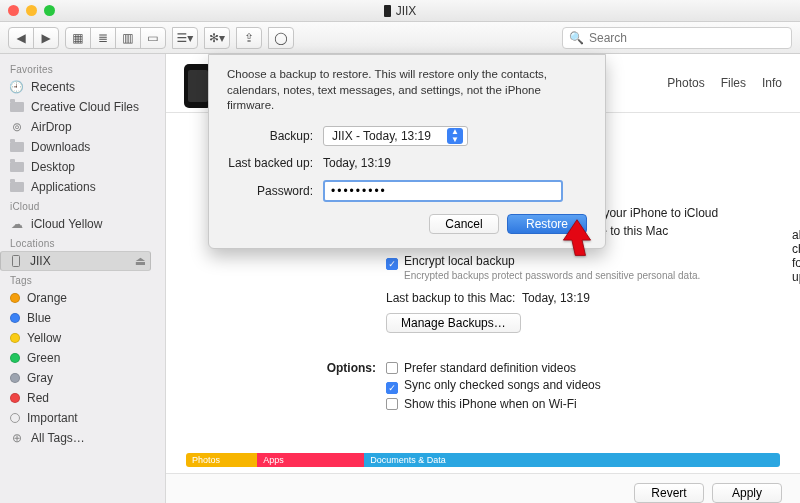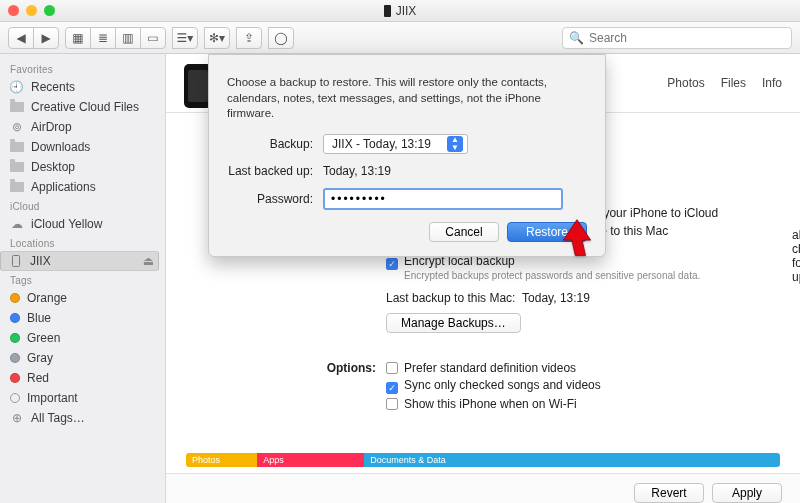--- a/index.html
+++ b/index.html
@@ -20,21 +20,21 @@
   .tbtn + .tbtn { margin-left:-1px; }
   .tseg { display:flex; }
   .tseg .tbtn { border-radius:0; }
   .tseg .tbtn:first-child { border-radius:4px 0 0 4px; }
   .tseg .tbtn:last-child { border-radius:0 4px 4px 0; }
   .search { margin-left:auto; width:230px; height:22px; border:1px solid #cfcfcf; border-radius:4px; background:#fff; display:flex; align-items:center; padding:0 6px; color:#888; gap:5px; }
   .search input { border:none; outline:none; font-size:12px; flex:1; background:transparent; }
 
   
   .main { display:flex; height:calc(503px - 22px - 32px); }
-  .sidebar { width:166px; background:#efeef0; border-right:1px solid #d8d8d8; padding:6px 6px 0 0; overflow:hidden; }
+  .sidebar { width:166px; background:#efeef0; border-right:1px solid #d8d8d8; padding:6px 14px 0 0; overflow:hidden; }
   .sb-head { font-size:10px; color:#8a8a8a; padding:4px 10px 2px; letter-spacing:.2px; }
   .sb-item { display:flex; align-items:center; gap:7px; padding:3px 10px; color:#3a3a3a; font-size:12px; }
   .sb-item.sel { background:#d8d8d8; border-top:1px solid #c9c9c9; border-bottom:1px solid #c9c9c9; }
   .sb-ico { width:14px; height:12px; display:flex; align-items:center; justify-content:center; color:#8a8a8a; }
   .folder { width:14px; height:10px; background:#bfbfc3; border-radius:1px; position:relative; }
   .folder::before { content:""; position:absolute; top:-3px; left:0; width:5px; height:3px; background:#bfbfc3; border-radius:1px 1px 0 0; }
   .tagdot { width:10px; height:10px; border-radius:50%; border:1px solid rgba(0,0,0,.15); }
   .tagdot.open { background:transparent; border:1.5px solid #9a9a9a; }
   .phone-sm { width:8px; height:12px; border:1.2px solid #7a7a7a; border-radius:1.5px; }
 
@@ -62,21 +62,21 @@
 
   .storage { position:absolute; left:20px; right:20px; bottom:36px; height:14px; display:flex; border-radius:3px; overflow:hidden; font-size:9px; color:#fff; }
   .storage div { display:flex; align-items:center; padding:0 6px; white-space:nowrap; }
   .st-photos { background:#f7b500; width:12%; }
   .st-apps   { background:#ff2d55; width:18%; }
   .st-docs   { background:#2aa6e1; width:70%; }
 
   .footer { position:absolute; left:0; right:0; bottom:0; height:30px; border-top:1px solid #e2e2e2; display:flex; align-items:flex-end; justify-content:flex-end; gap:8px; padding:0 18px; background:#fafafa;}
 
   
-  .sheet { position:absolute; top:54px; left:208px; width:398px; background:#f2f2f2; border:1px solid #c9c9c9; border-radius:0 0 6px 6px; box-shadow:0 8px 18px rgba(0,0,0,.25); padding:20px 18px 14px; }
+  .sheet { position:absolute; top:54px; left:208px; width:398px; background:#f2f2f2; border:1px solid #c9c9c9; border-radius:0 0 6px 6px; box-shadow:0 8px 18px rgba(0,0,0,.25); padding:12px 18px 14px; }
   .sheet p { font-size:11.5px; color:#333; line-height:1.35; margin-bottom:12px; }
   .sheet .frow { display:flex; align-items:center; margin-bottom:10px; }
   .sheet .flab { width:86px; text-align:right; margin-right:10px; font-size:12px; }
   .sel { height:20px; min-width:145px; border:1px solid #bcbcbc; background:#fff; border-radius:3px; display:flex; align-items:center; padding:0 4px 0 8px; font-size:12px; position:relative; }
   .sel .arrow { margin-left:auto; width:16px; height:16px; background:#3b82f6; border-radius:3px; display:flex; align-items:center; justify-content:center; color:#fff; font-size:8px; line-height:1; flex-direction:column; }
   .pw { height:22px; width:240px; border:2px solid #6ea2e8; background:#fff; border-radius:3px; padding:0 6px; font-size:12px; letter-spacing:2px; }
   .sheet-btns { display:flex; justify-content:flex-end; gap:8px; margin-top:12px; }
   .btn.primary { background:linear-gradient(#5aa0f2,#2f78e0); border-color:#2a6bcd; color:#fff; }
 
   
@@ -179,20 +179,24 @@
       </div>
 
     <div class="sb-head">Tags</div>
     <div class="sb-item">
         <span class="tagdot" style="background:#f59e0b"></span>
         <span>Orange</span>
       </div>
     <div class="sb-item">
         <span class="tagdot" style="background:#3b82f6"></span>
         <span>Blue</span>
+      </div>
+    <div class="sb-item">
+        <span class="tagdot" style="background:#facc15"></span>
+        <span>Yellow</span>
       </div>
     <div class="sb-item">
         <span class="tagdot" style="background:#22c55e"></span>
         <span>Green</span>
       </div>
     <div class="sb-item">
         <span class="tagdot" style="background:#9ca3af"></span>
         <span>Gray</span>
       </div>
     <div class="sb-item">

